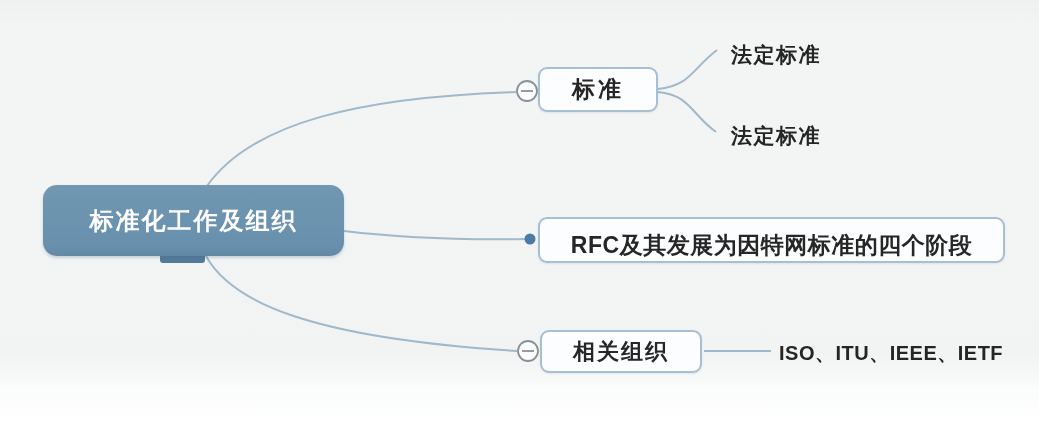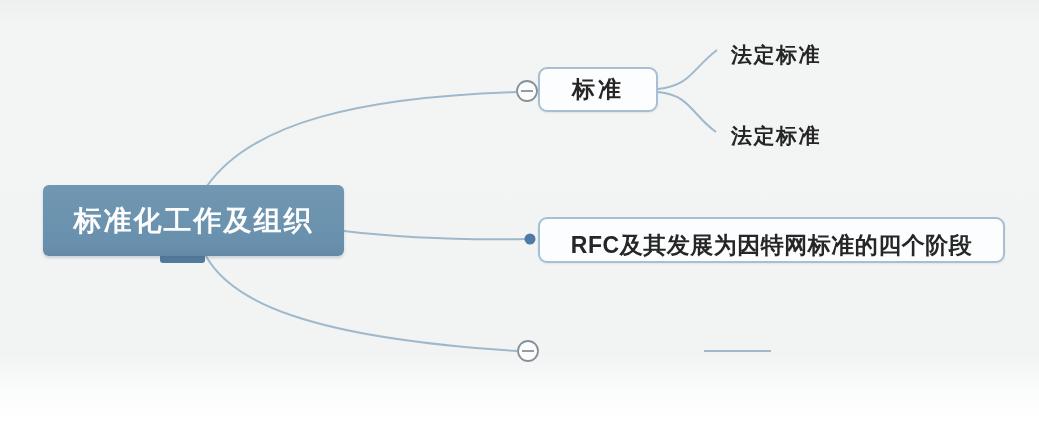--- a/index.html
+++ b/index.html
@@ -12,21 +12,21 @@
   }
   .connector-layer{position:absolute;left:0;top:0;width:1039px;height:422px;}
   .node{
     position:absolute;display:flex;align-items:center;justify-content:center;
     box-sizing:border-box;font-weight:bold;letter-spacing:1px;
     white-space:nowrap;
   }
   .root-node{
     left:43px;top:185px;width:301px;height:71px;
     background:linear-gradient(180deg,#7197b2 0%,#6890ac 85%,#6388a5 100%);
-    border-radius:6px;color:#fdfdfd;font-size:28px;letter-spacing:2px;
+    border-radius:14px;color:#fdfdfd;font-size:24px;letter-spacing:2px;
     box-shadow:0 2px 3px rgba(70,100,125,.25);
     z-index:2;
   }
   .root-notch{
     position:absolute;left:160px;top:253px;width:45px;height:10px;
     background:#547a9b;border-radius:0 0 3px 3px;z-index:1;
   }
   .topic-node{
     background:#fcfdfe;border:2px solid #a6bfd3;border-radius:9px;
     color:#262626;box-shadow:0 1px 2px rgba(90,110,130,.12);
@@ -81,19 +81,23 @@
   </div>
 
   <div class="node topic-node topic-standard">
     <span>标准</span>
   </div>
 
   <div class="node topic-node topic-rfc">
     <span>RFC及其发展为因特网标准的四个阶段</span>
   </div>
 
+  <div class="node topic-node topic-org">
+    <span>相关组织</span>
+  </div>
 
   <div class="leaf-label leaf-legal">法定标准</div>
 
   <div class="leaf-label leaf-defacto">法定标准</div>
 
+  <div class="leaf-label leaf-orgs">ISO、ITU、IEEE、IETF</div>
 
 </div>
 
 </body></html>

